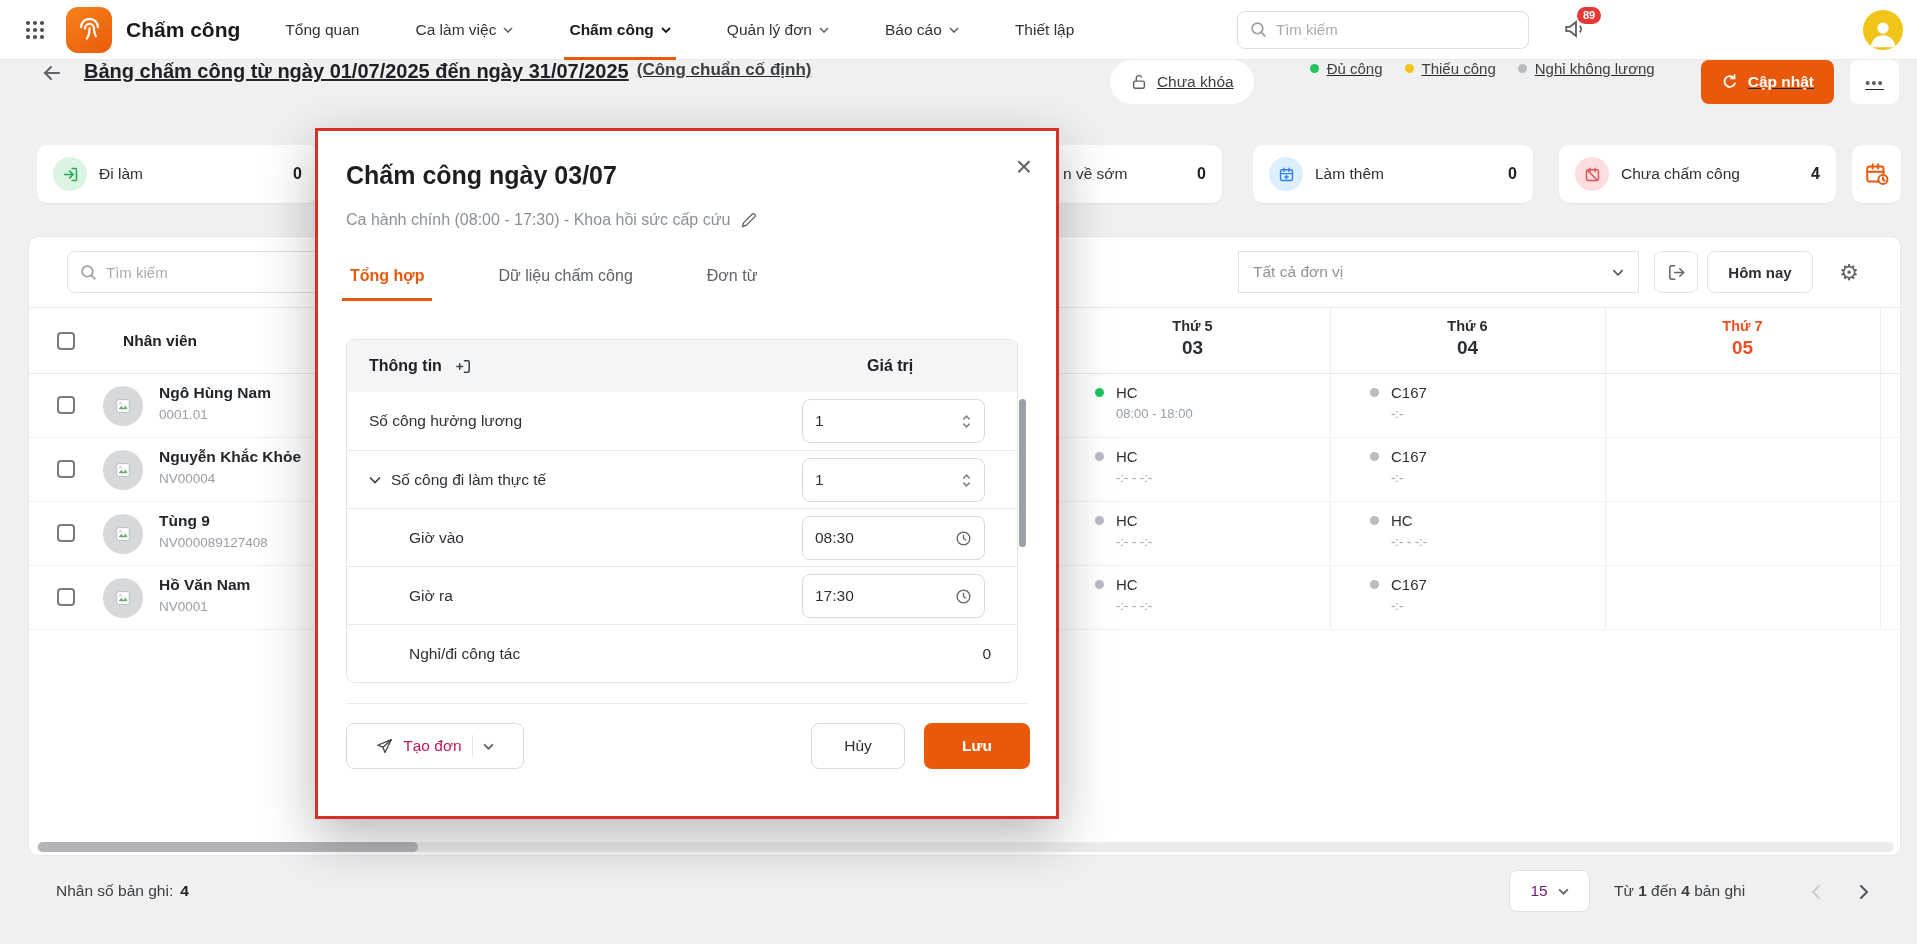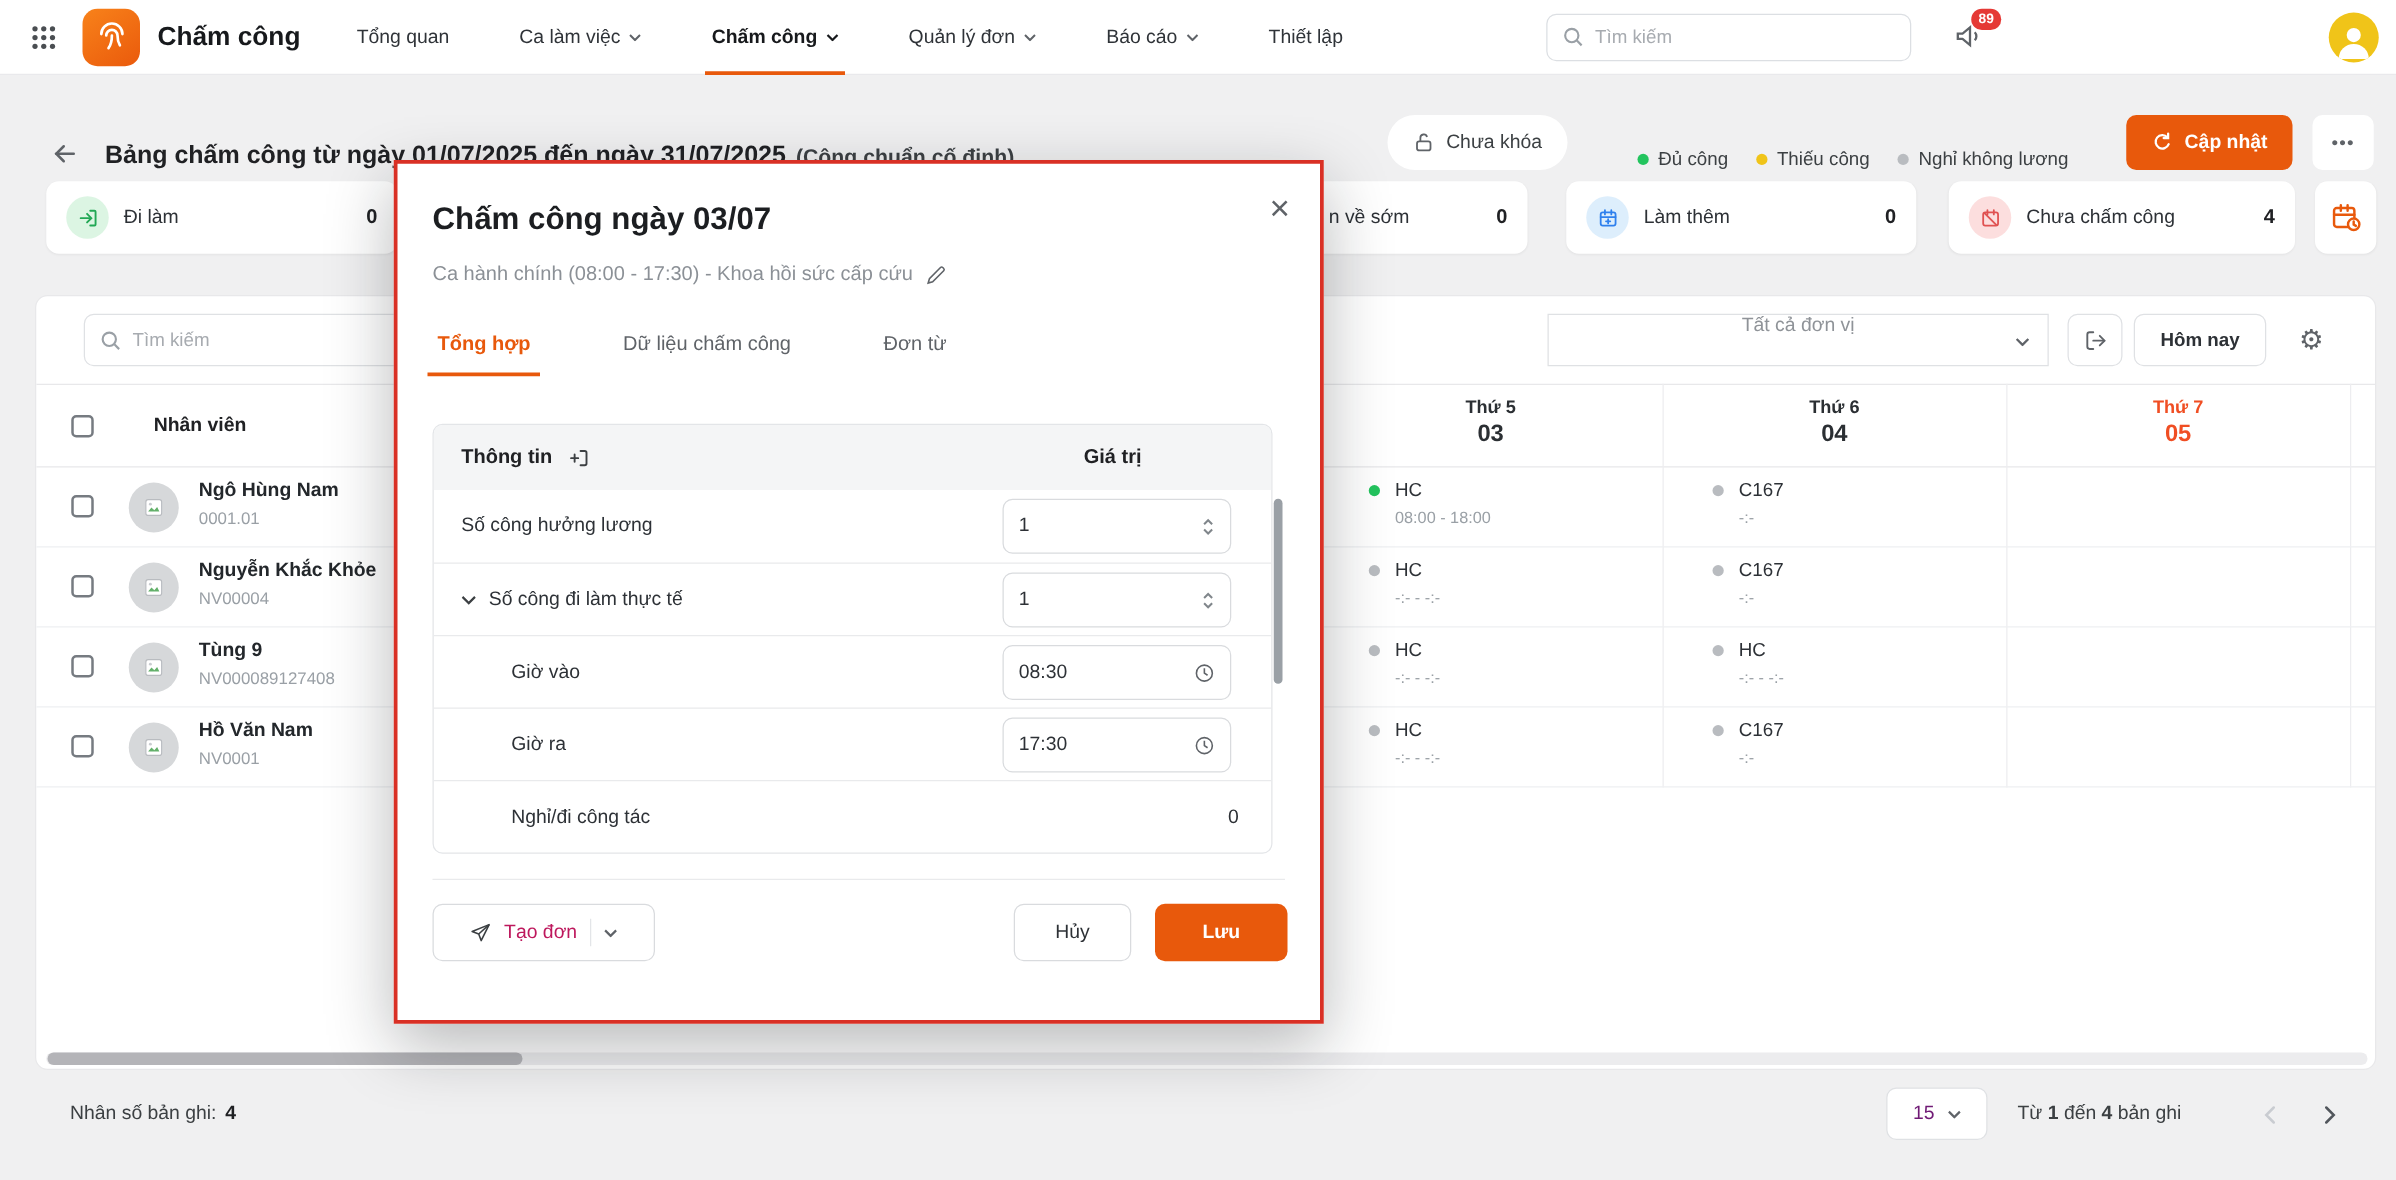--- a/index.html
+++ b/index.html
@@ -18,42 +18,42 @@
   .nav-item.active::after { content:""; position:absolute; left:0; right:0; bottom:0; height:3px; background:var(--accent); }
   .topnav-search { position:relative; margin-left:auto; width:292px; height:38px; border:1px solid #dcdfe3; border-radius:8px; display:flex; align-items:center; padding:0 12px; gap:9px; background:#fff; }
   .topnav-search input, .panel-search input { border:none; outline:none; flex:1; font-size:15px; color:#3c4043; font-family:inherit; background:transparent; }
   .topnav-search input::placeholder, .panel-search input::placeholder { color:#a7abb0; }
   .bell-wrap { position:relative; margin-left:34px; width:28px; height:28px; cursor:pointer; }
   .badge { position:absolute; top:-9px; left:14px; min-width:24px; height:17px; background:#e53935; color:#fff; font-size:11px; font-weight:bold; border-radius:9px; display:flex; align-items:center; justify-content:center; padding:0 4px; }
   .avatar { margin-left:272px; margin-right:14px; width:40px; height:40px; border-radius:50%; background:#f0c419; display:flex; align-items:flex-end; justify-content:center; overflow:hidden; cursor:pointer; }
 
   
   :root { --accent:#e8590c; }
-  .pagehead { position:absolute; left:0; top:60px; width:100%; height:76px; display:flex; align-items:flex-end; padding:0 18px 0 40px; }
+  .pagehead { position:absolute; left:0; top:60px; width:100%; height:76px; display:flex; align-items:flex-start; padding:0 18px 0 40px;text-decoration:underline; }
   .back-btn { width:26px; height:26px; cursor:pointer; flex:0 0 auto; display:flex; align-items:center; }
   .page-title { margin-left:18px; font-size:20px; font-weight:bold; color:#202124; white-space:nowrap; }
   .page-title-note { margin-left:8px; font-size:17px; font-weight:bold; color:#3c4043; white-space:nowrap; }
   .lock-pill { margin-left:auto; height:44px; background:#fff; border-radius:22px; display:flex; align-items:center; gap:9px; padding:0 20px; font-size:15.5px; color:#3c4043; cursor:pointer; }
   .legend { display:flex; align-items:center; margin-left:56px; gap:22px; }
   .legend-item { display:flex; align-items:center; gap:8px; font-size:15px; color:#3c4043; white-space:nowrap; }
   .dot { width:9px; height:9px; border-radius:50%; display:inline-block; flex:0 0 auto; }
   .update-btn { margin-left:46px; height:44px; padding:0 20px; background:var(--accent); color:#fff; font-weight:bold; font-size:15.5px; border-radius:8px; display:flex; align-items:center; gap:9px; cursor:pointer; white-space:nowrap; }
   .more-btn { margin-left:16px; width:49px; height:44px; background:#fff; border-radius:8px; display:flex; align-items:center; justify-content:center; color:#5f6368; font-size:15px; letter-spacing:1px; cursor:pointer; }
 
   
   .card { position:absolute; top:145px; height:58px; background:#fff; border-radius:10px; display:flex; align-items:center; padding:0 16px; box-shadow:0 1px 2px rgba(20,22,25,.05); cursor:pointer; }
   .card-icon { width:34px; height:34px; border-radius:50%; display:flex; align-items:center; justify-content:center; flex:0 0 auto; }
   .card-label { margin-left:12px; font-size:15.5px; color:#2d3136; white-space:nowrap; }
   .card-value { margin-left:auto; font-size:16px; font-weight:bold; color:#202124; }
   .cal-btn { position:absolute; top:145px; left:1852px; width:49px; height:58px; background:#fff; border-radius:10px; display:flex; align-items:center; justify-content:center; cursor:pointer; box-shadow:0 1px 2px rgba(20,22,25,.05); }
 
   
   .panel { position:absolute; left:28px; top:236px; width:1873px; height:620px; background:#fff; border-radius:10px; border:1px solid #e8e8ea; overflow:hidden; }
   .panel-search { position:absolute; left:38px; top:14px; width:258px; height:42px; border:1px solid #dfe1e4; border-radius:8px; display:flex; align-items:center; gap:9px; padding:0 12px; }
-  .unit-select { position:absolute; left:1209px; top:14px; width:401px; height:42px; border:1px solid #dfe1e4; border-radius:0; display:flex; align-items:center; padding:0 14px; font-size:15.5px; color:#8f9398; cursor:pointer;flex-direction:column; }
+  .unit-select { position:absolute; left:1209px; top:14px; width:401px; height:42px; border:1px solid #dfe1e4; border-radius:0; display:flex; align-items:center; padding:0 14px; font-size:15.5px; color:#8f9398; cursor:pointer; }
   .unit-select .caret { margin-left:auto; }
   .icon-btn { position:absolute; top:14px; height:42px; border:1px solid #dfe1e4; border-radius:8px; background:#fff; display:flex; align-items:center; justify-content:center; cursor:pointer; }
   .today-btn { position:absolute; left:1678px; top:14px; width:106px; height:42px; border:1px solid #dfe1e4; border-radius:8px; display:flex; align-items:center; justify-content:center; font-size:15px; font-weight:bold; color:#2d3136; cursor:pointer; }
   .gear-btn { position:absolute; left:1797px; top:14px; width:46px; height:42px; display:flex; align-items:center; justify-content:center; font-size:22px; color:#5f6368; cursor:pointer; font-family:"DejaVu Sans", sans-serif; }
 
   .thead { position:absolute; left:0; top:70px; width:100%; height:67px; border-top:1px solid #e8e8ea; border-bottom:1px solid #e8e8ea; }
   .cb { display:inline-block; width:18px; height:18px; border:2px solid #767b81; border-radius:4px; background:#fff; cursor:pointer; }
   .thead .cb { position:absolute; left:28px; top:24px; }
   .th-emp { position:absolute; left:94px; top:24px; font-size:15.5px; font-weight:bold; color:#202124; }
   .vline { position:absolute; width:1px; top:70px; height:323px; background:#ededf0; }

